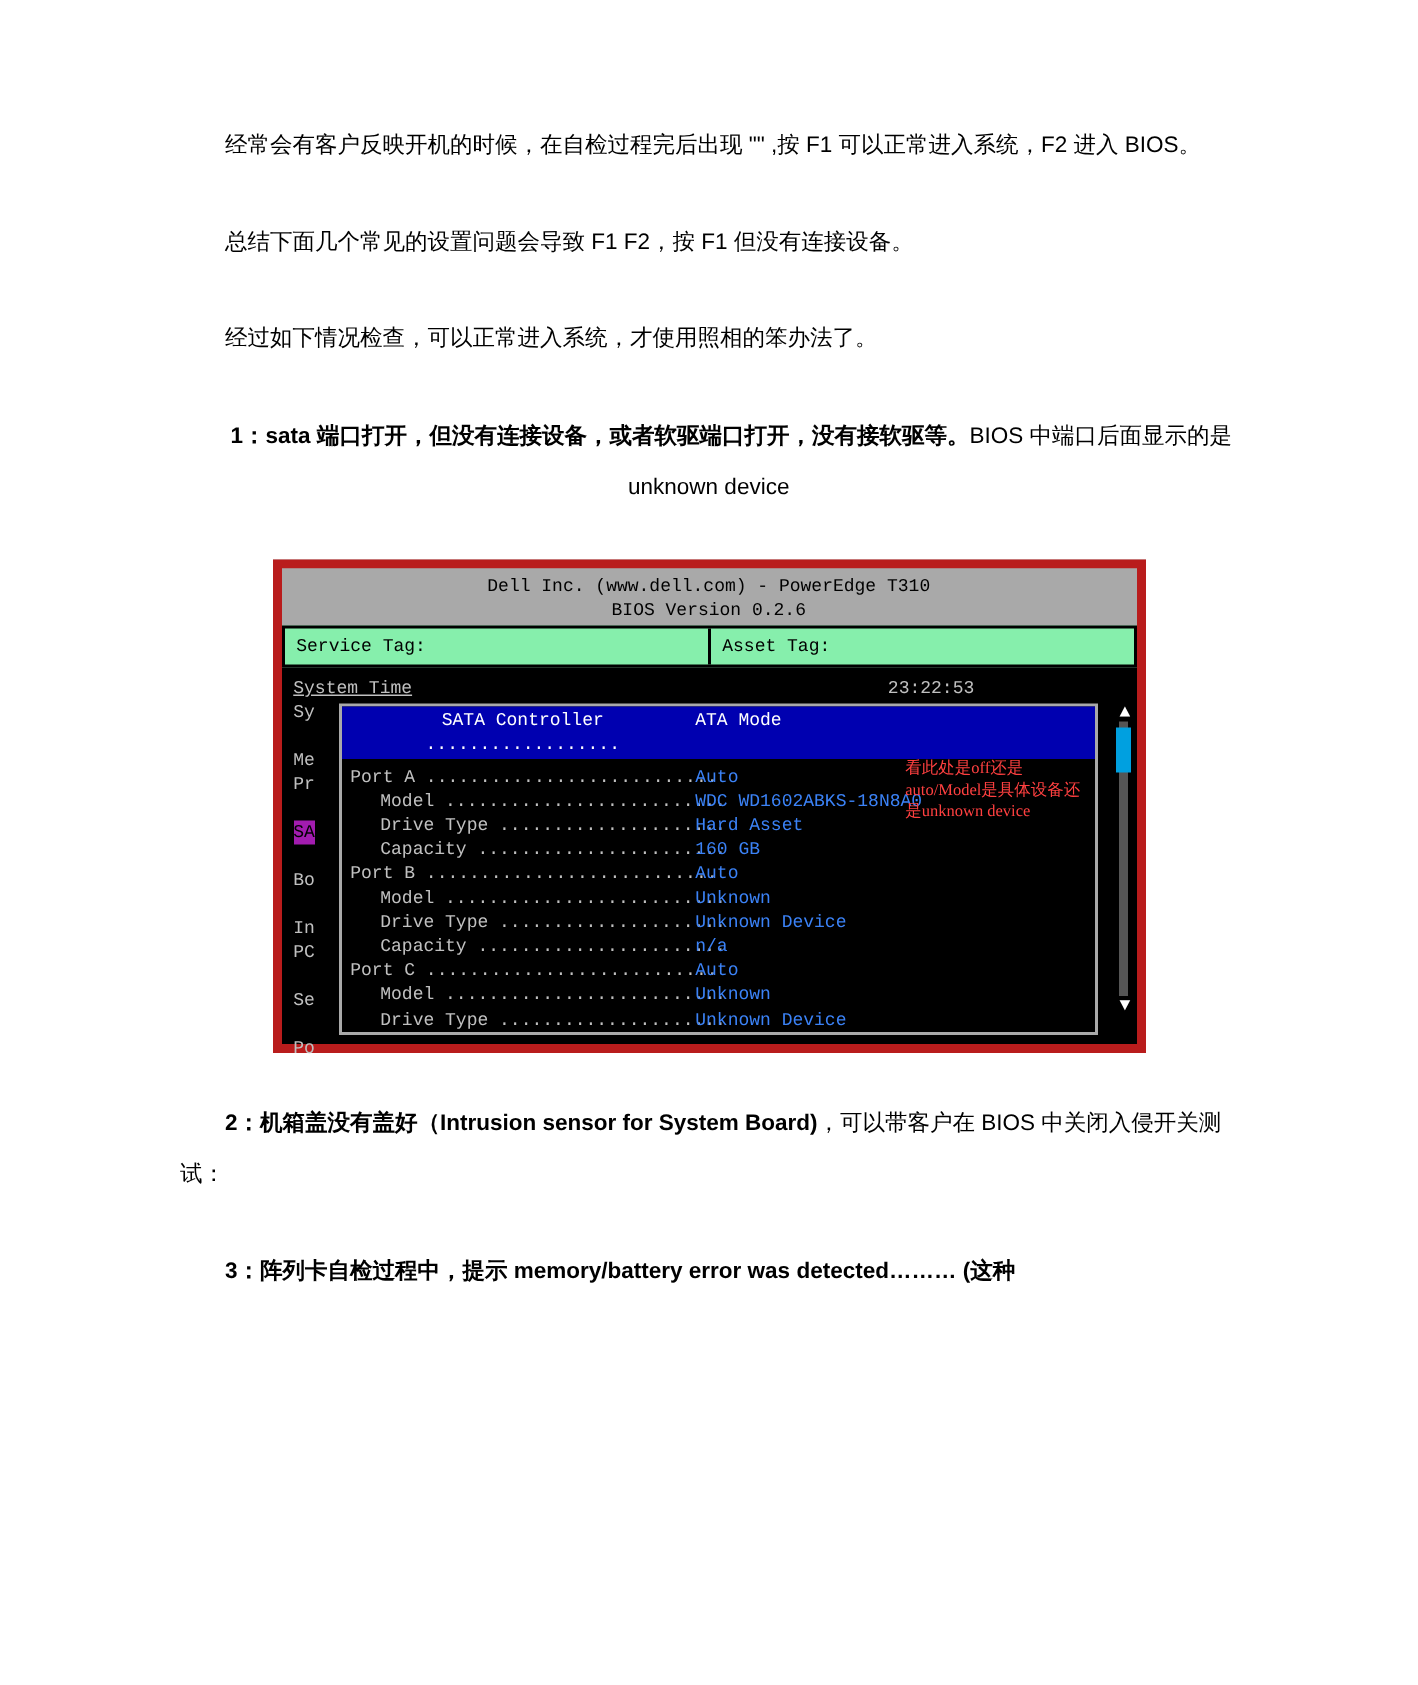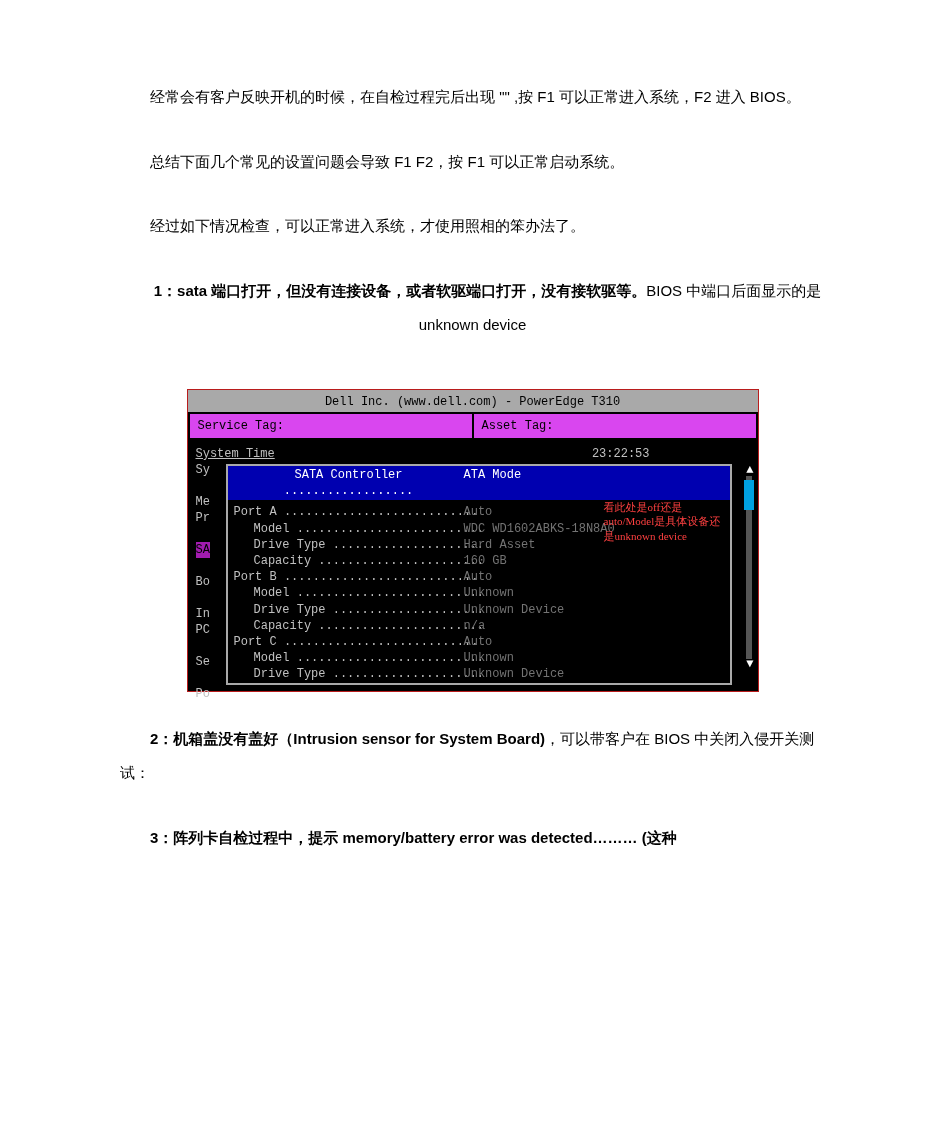--- a/index.html
+++ b/index.html
@@ -30,35 +30,34 @@
     justify-content: center;
     margin: 10px 0 30px 0;
   }
   .bios {
     width: 570px;
     background: #a9a9a9;
     font-family: "Courier New", monospace;
     font-size: 12px;
     line-height: 1.35;
     color: #000;
-    border: 1px solid #b91c1c;
-    margin-top: 16px;
+    border: 6px solid #b91c1c;
   }
   .bios-header {
     text-align: center;
     padding: 4px 0 2px 0;
     background: #a9a9a9;
   }
   .bios-tagrow {
     display: flex;
     border-top: 2px solid #000;
     border-bottom: 2px solid #000;
     border-left: 2px solid #000;
     border-right: 2px solid #000;
-    background: #d946ef;
+    background: #86efac;
   }
   .bios-tagrow > div {
     flex: 1;
     padding: 4px 8px;
   }
   .bios-tagrow > div:first-child {
     border-right: 2px solid #000;
   }
   .bios-black {
     background: #000;
@@ -93,21 +92,21 @@
     text-align: center;
   }
   .bios-row {
     padding: 0 6px;
     display: flex;
     white-space: pre;
   }
   .bios-row .k { width: 230px; white-space: pre; }
   .bios-row .v { }
   .indent1 { padding-left: 20px; width: 210px !important; }
-  .cyan { color: #737373; }
+  .cyan { color: #3b82f6; }
   .annot {
     position: absolute;
     right: 6px;
     top: 34px;
     width: 120px;
     color: #ff4040;
     font-family: Liberation Serif, serif;
     font-size: 11px;
     line-height: 1.3;
   }
@@ -150,32 +149,33 @@
     background: #00a0e0;
   }
 </style>
 </head>
 <body>
 
 <div class="page">
 
   <p class="para">经常会有客户反映开机的时候，在自检过程完后出现 "" ,按 F1 可以正常进入系统，F2 进入 BIOS。</p>
 
-  <p class="para">总结下面几个常见的设置问题会导致 F1 F2，按 F1 可以正常启动系统。</p>
+  <p class="para">总结下面几个常见的设置问题会导致 F1 F2，按 F1 但没有连接设备。</p>
 
   <p class="para">经过如下情况检查，可以正常进入系统，才使用照相的笨办法了。</p>
 
   <p class="para-tight" style="text-indent:2em;text-align:center;">
     <span class="bold">1：sata 端口打开，但没有连接设备，或者软驱端口打开，没有接软驱等。</span><span>BIOS 中端口后面显示的是 unknown device</span>
   </p>
 
   <div class="bios-wrap">
     <div class="bios">
       <div class="bios-header">
         <div>Dell Inc. (www.dell.com) - PowerEdge T310</div>
+        <div>BIOS Version 0.2.6</div>
       </div>
       <div class="bios-tagrow">
         <div>Service Tag:</div>
         <div>Asset Tag:</div>
       </div>
       <div class="bios-black">
         <div class="bios-time">
           <span class="lbl">System Time</span>
           <span class="val">23:22:53</span>
         </div>

